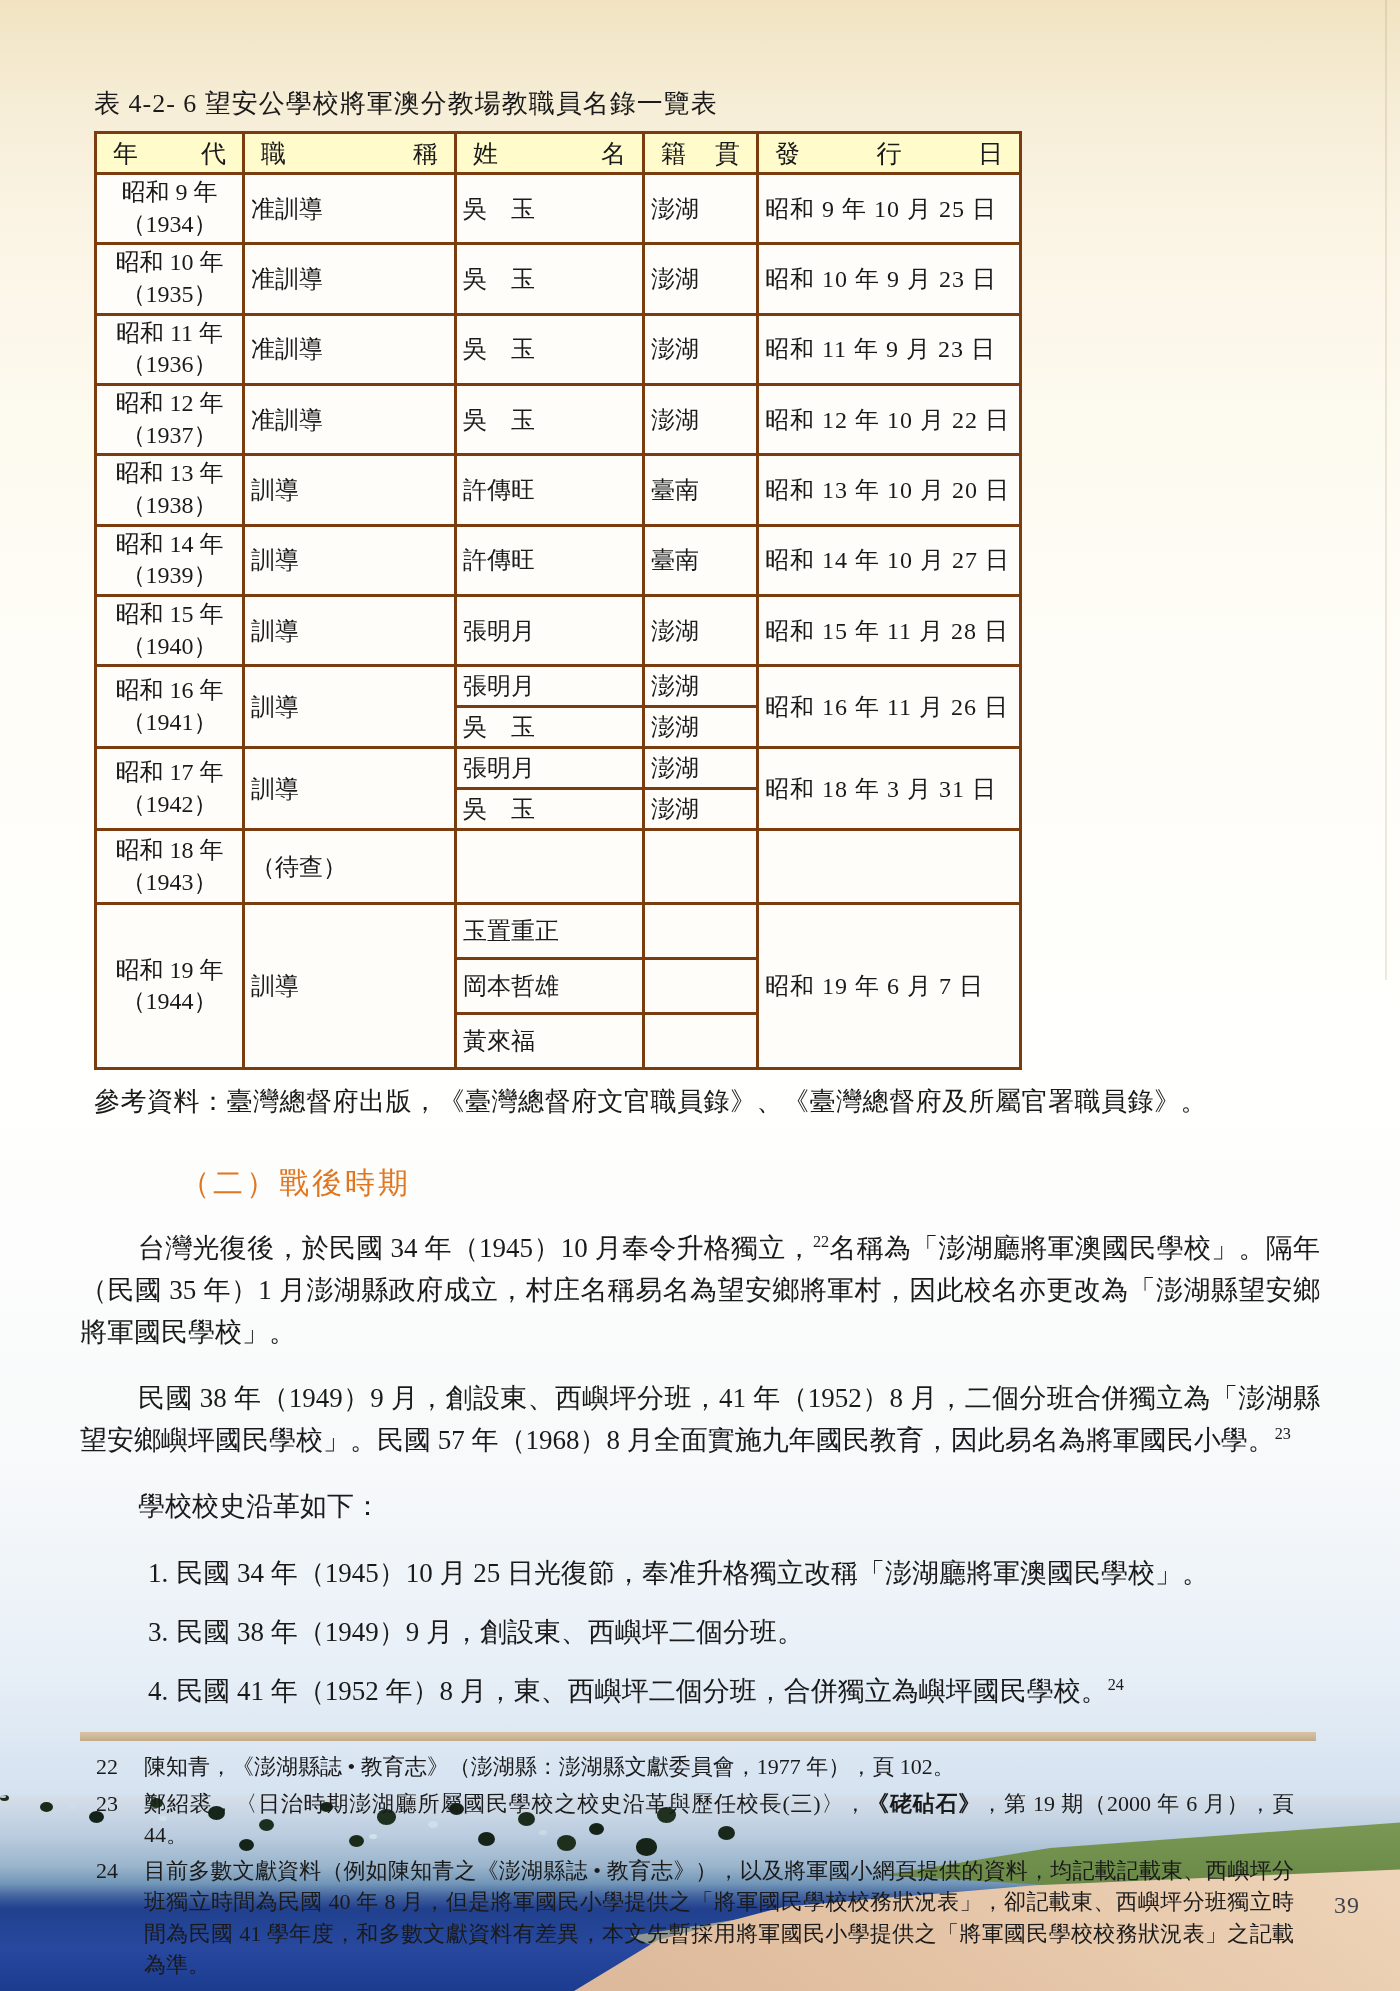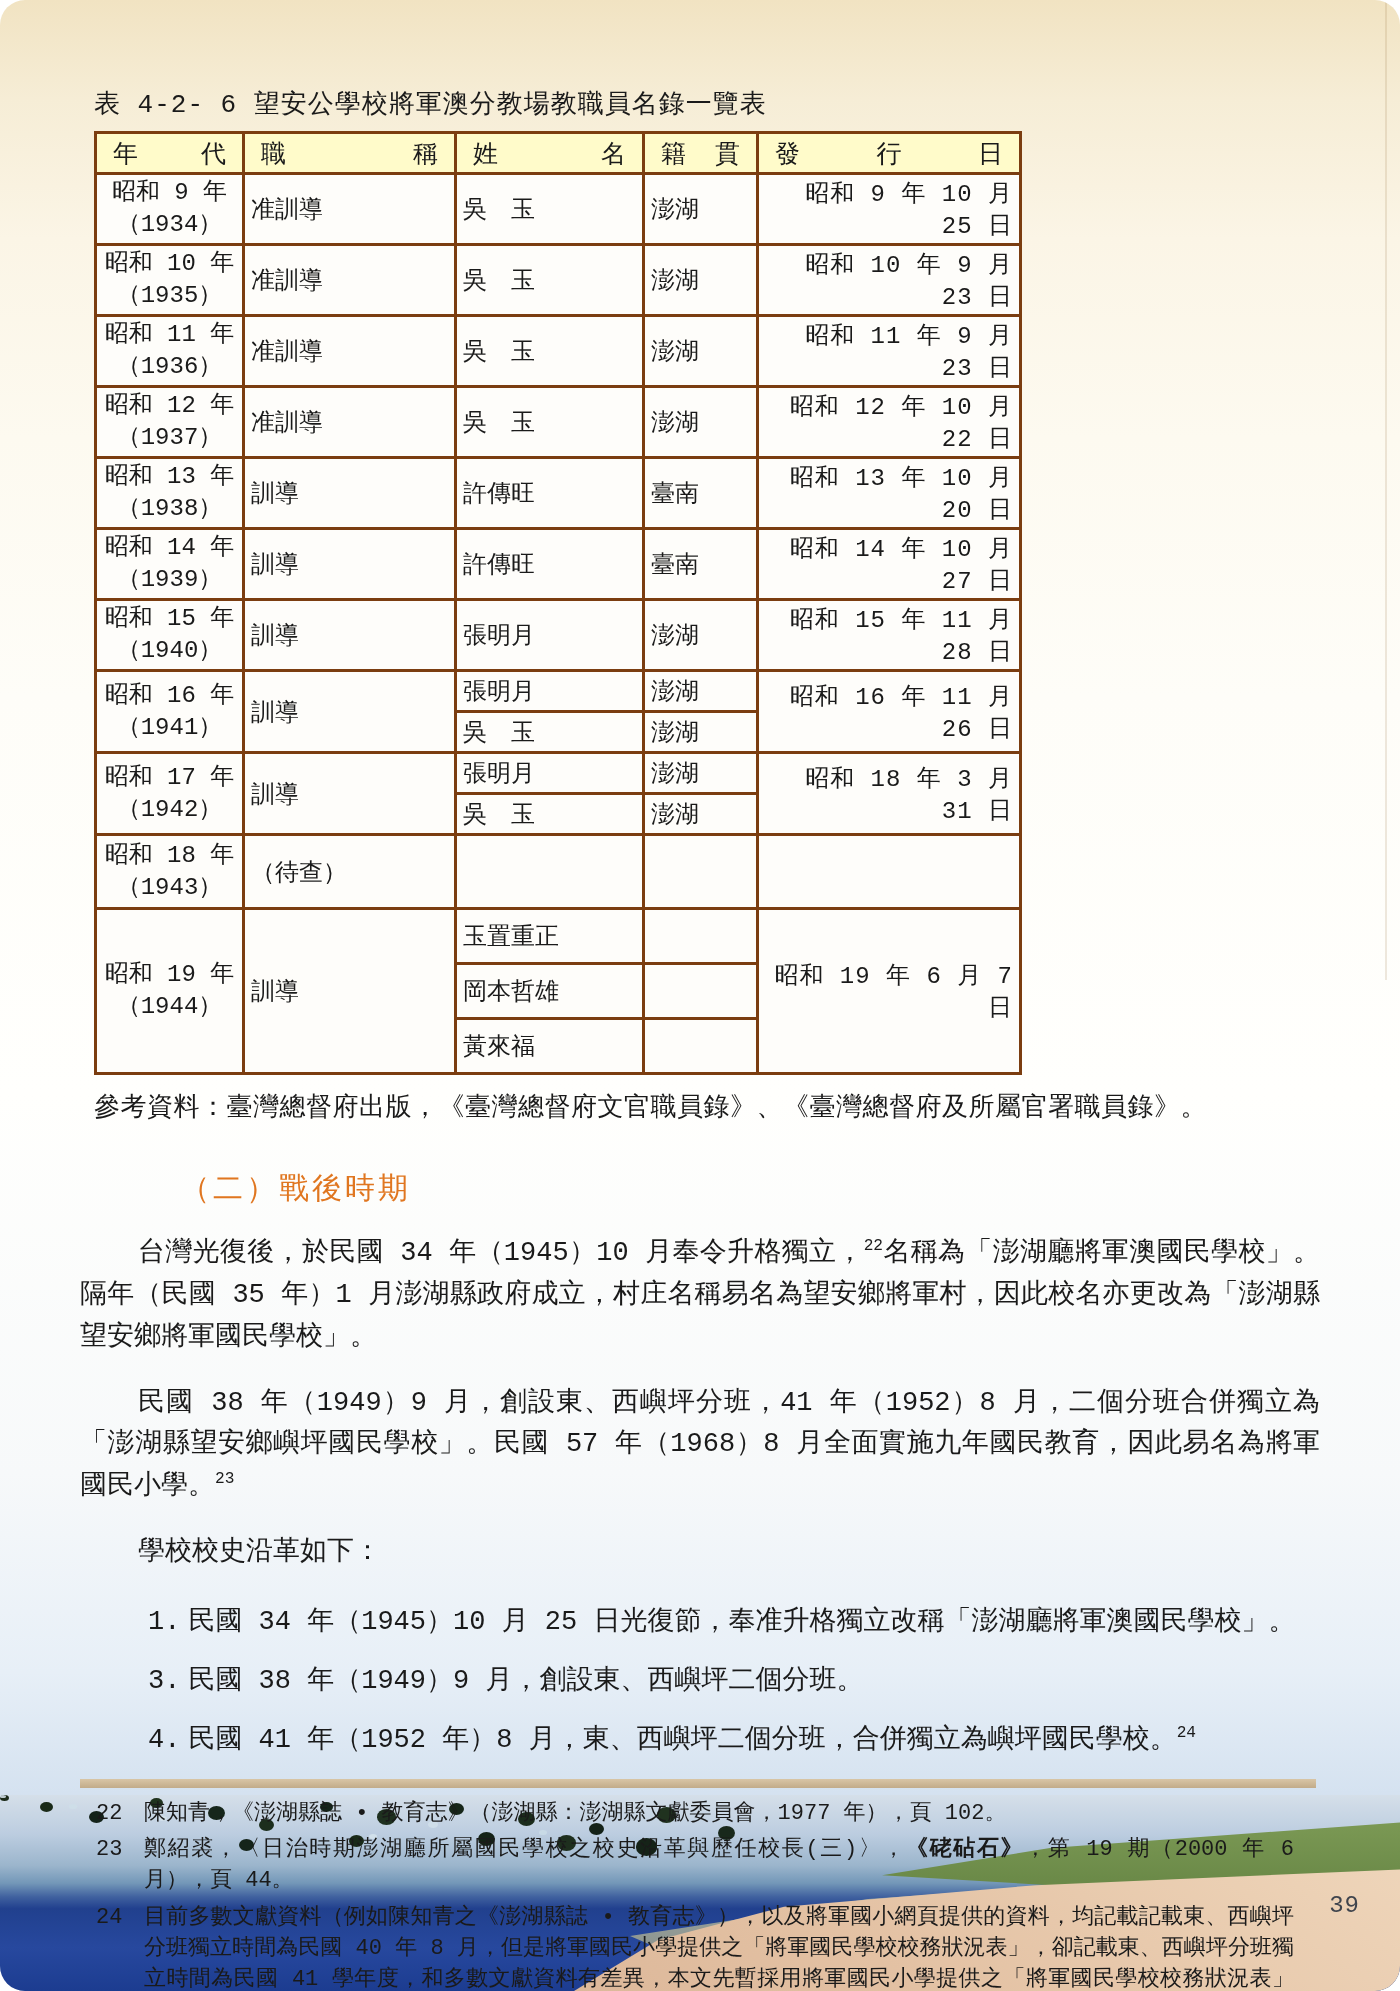--- a/index.html
+++ b/index.html
@@ -1,38 +1,37 @@
 <!DOCTYPE html>
 <html lang="zh-Hant"><head>
 <meta charset="utf-8">
 <style>
   html,body{margin:0;padding:0;}
   .page{
     position:relative;width:1400px;height:1991px;overflow:hidden;
-    font-family:Liberation Mono, monospace;color:#1a1a1a;
+    font-family:Liberation Serif, serif;color:#1a1a1a;
     background:linear-gradient(180deg,#f1e3c2 0%,#f6edd6 5%,#fbf5e6 12%,#fdfaf0 22%,#fefdf8 35%,#fffffd 55%,#f7f9fa 74%,#e7eff7 84%,#d2e0ef 91%,#c0d4e8 100%);
-    border-radius:25px;
   }
   .scan-crease{position:absolute;top:0;right:13px;width:2px;height:980px;background:rgba(150,110,60,.16);}
   .content{position:relative;z-index:2;padding:86px 80px 0 80px;}
 
   .table-title{font-size:26px;margin:0 0 10px 14px;letter-spacing:1px;}
 
   table.roster{border-collapse:collapse;width:925px;margin-left:14px;table-layout:fixed;}
   .roster th,.roster td{border:3px solid #7b3d10;overflow:hidden;}
   .roster thead th{
     background:#fffbca;height:38px;font-weight:normal;font-size:25px;
     padding:0 16px;text-align:justify;text-align-last:justify;
   }
   .roster td{font-size:24px;background:#fefdfa;padding:2px 6px;}
   .c-era{text-align:center;line-height:1.32;}
   .c-title{padding-left:26px;}
   .c-name{padding-left:30px;}
   .c-origin{text-align:left;}
-  .c-date{text-align:right;letter-spacing:1px;}
+  .c-date{text-align:left;letter-spacing:1px;}
   tr.r-single{height:66px;}
   tr.r-sub{height:41px;}
   tr.r-43{height:74px;}
   tr.r-44{height:55px;}
 
   .source-note{font-size:26px;margin:14px 0 0 14px;letter-spacing:.5px;}
 
   .sec-heading{color:#e07620;font-size:30px;font-weight:normal;margin:44px 0 24px 100px;letter-spacing:3px;}
 
   .para{font-size:27px;line-height:1.55;text-align:justify;text-indent:2.15em;margin:0 0 17px 0;}

